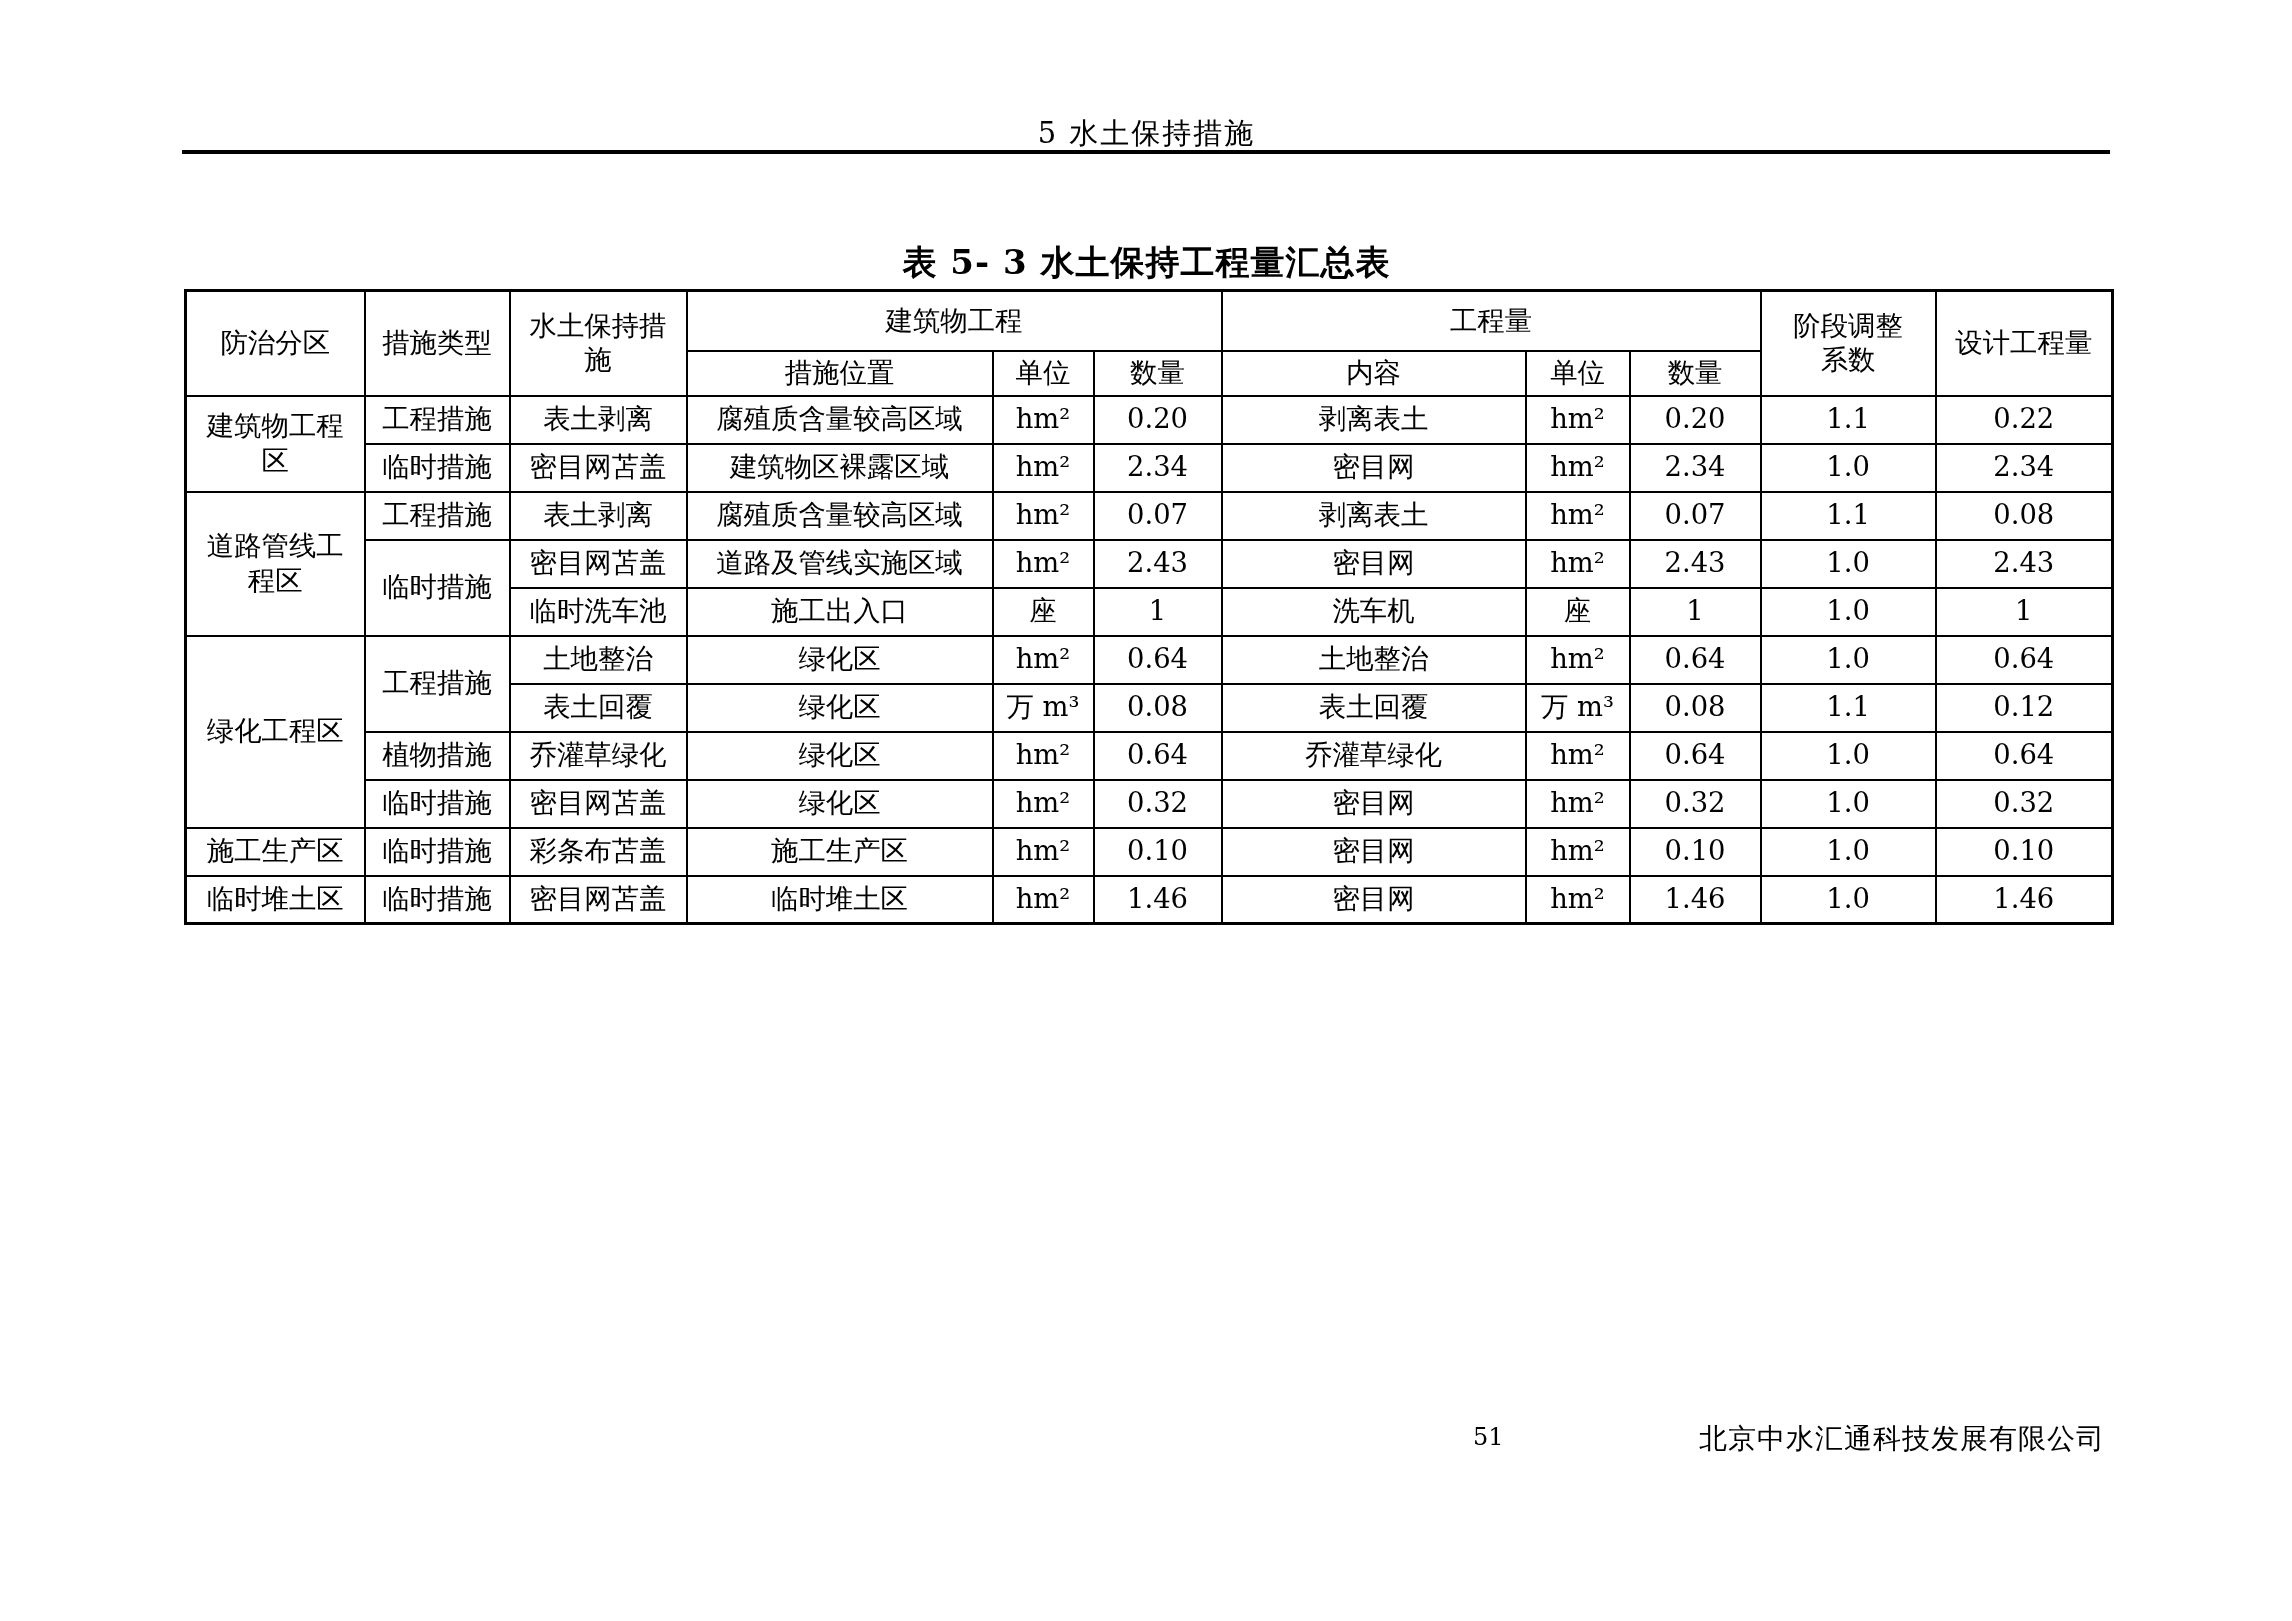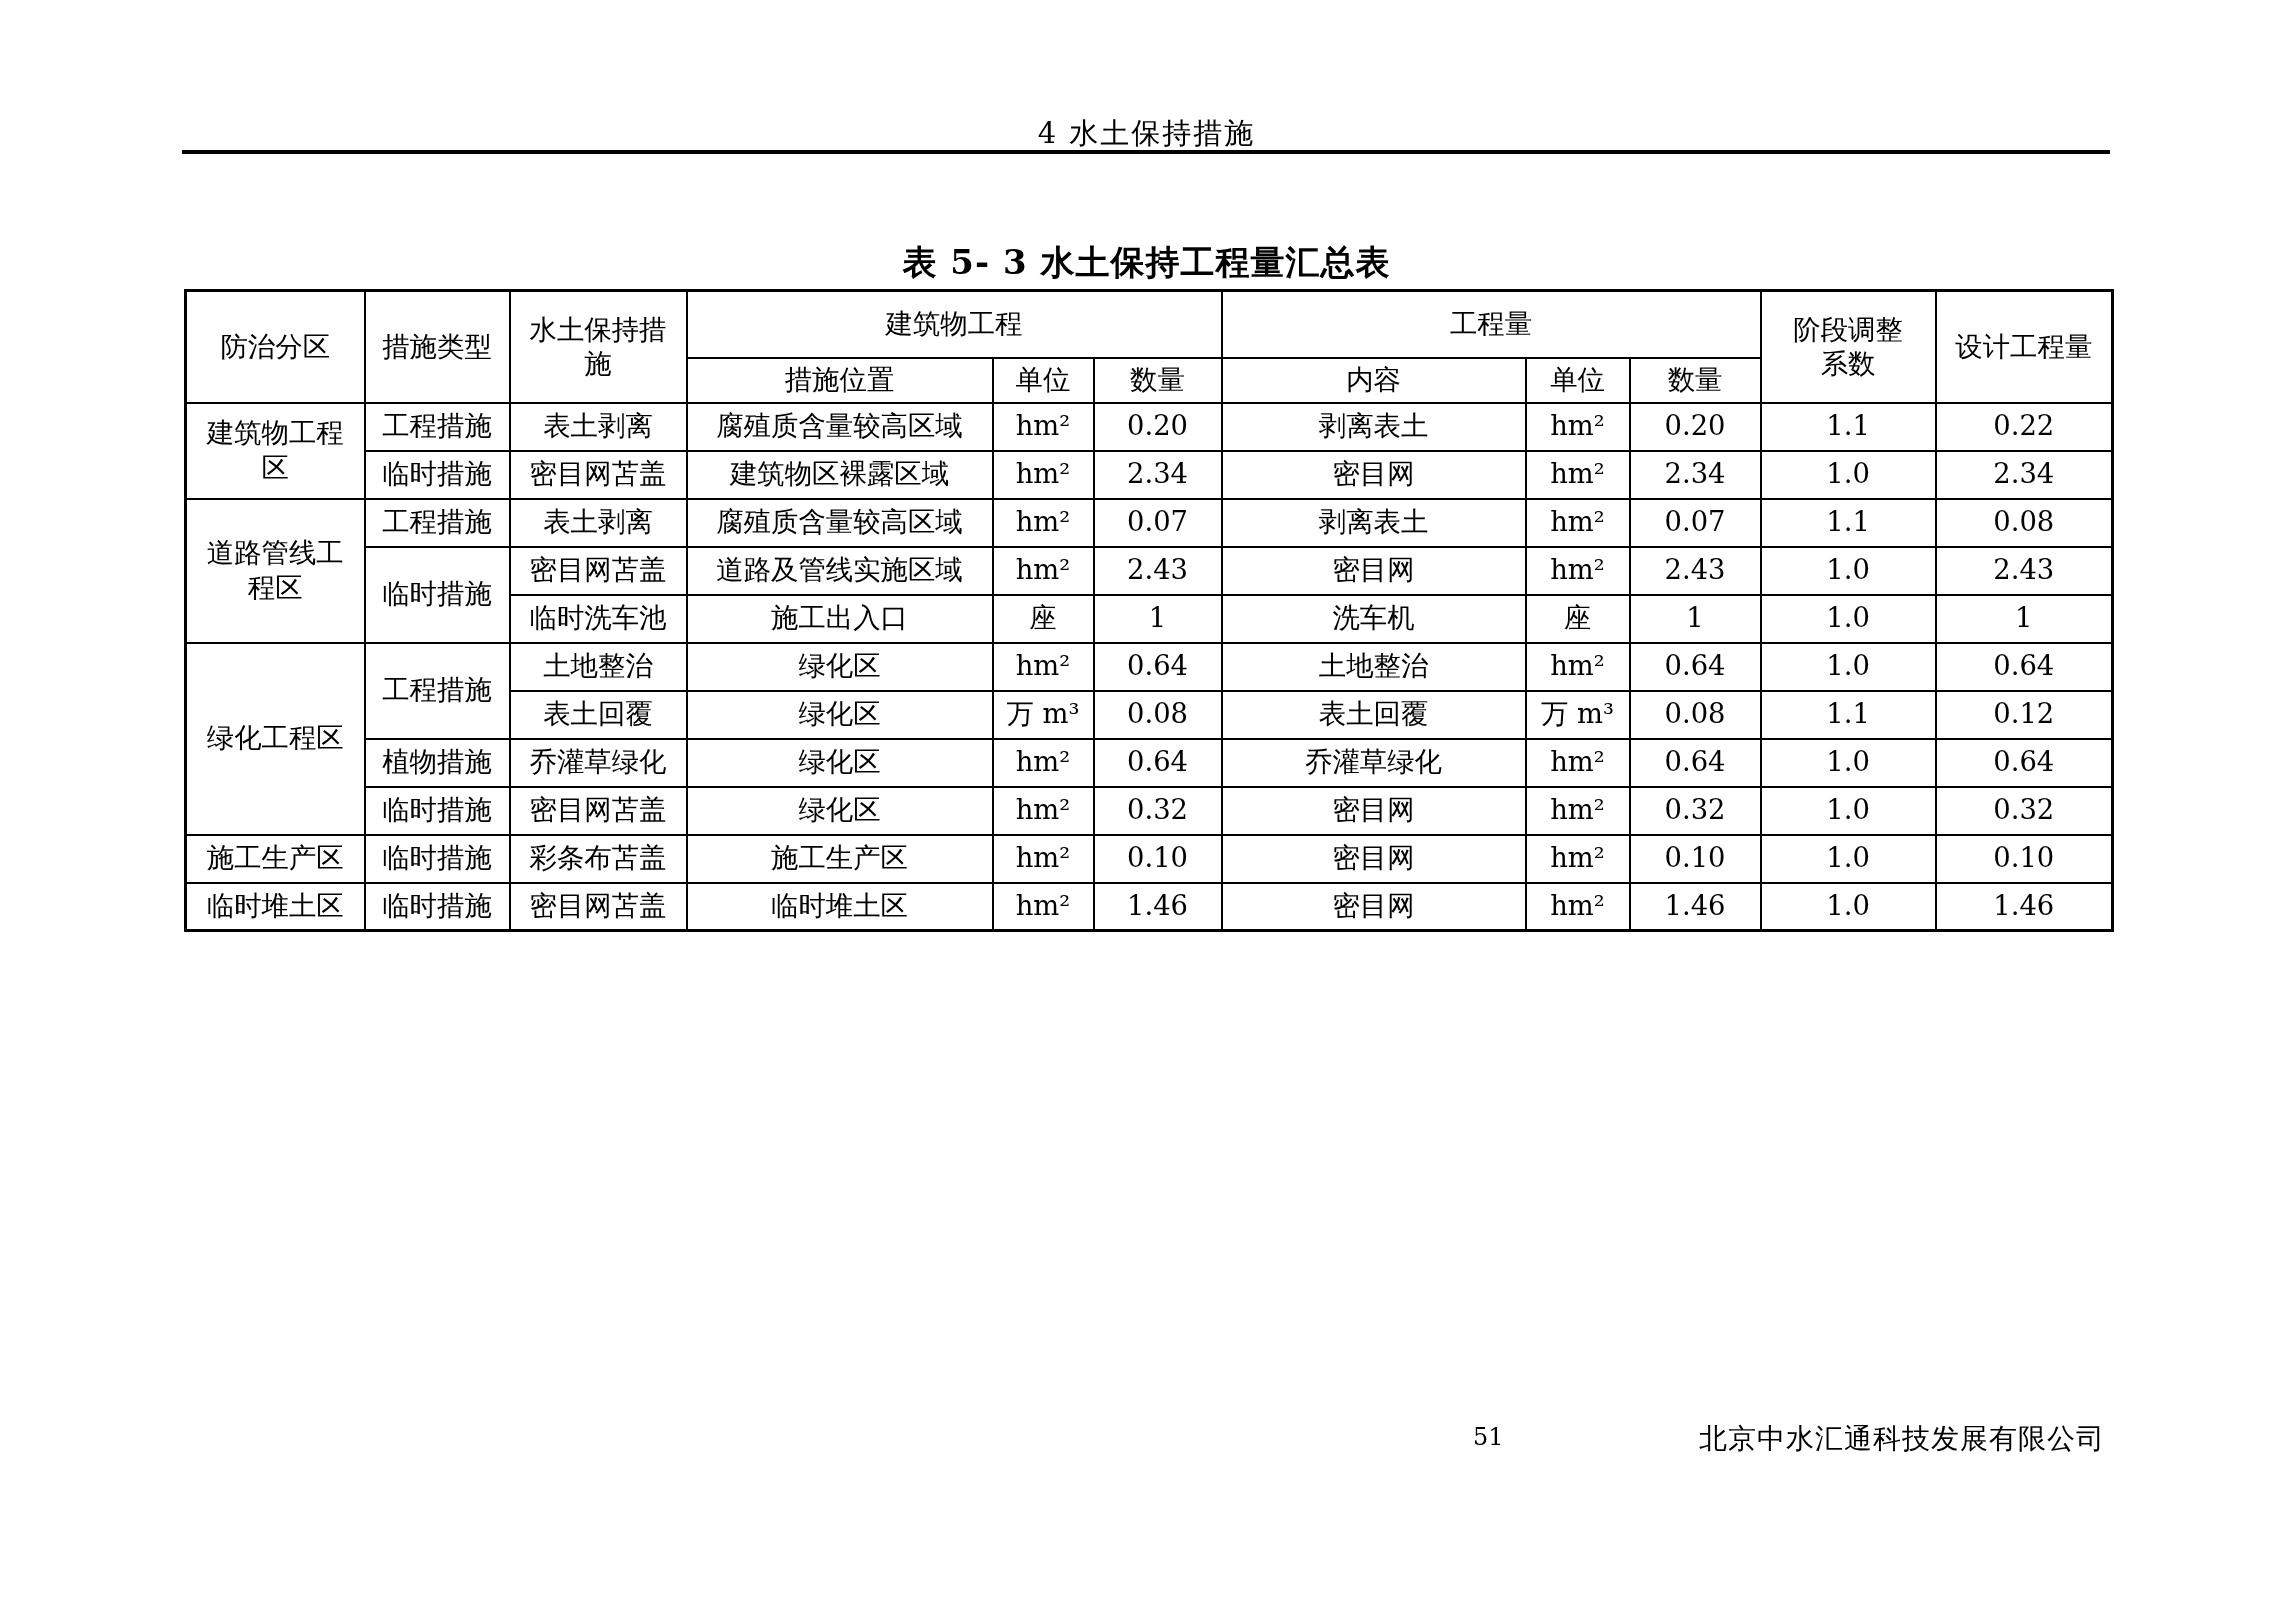--- a/index.html
+++ b/index.html
@@ -24,34 +24,34 @@
     position:absolute; top:289px; left:184px; width:1929px;
     border-collapse:collapse; table-layout:fixed;
     border:3.9px solid #000;
   }
   .summary th, .summary td {
     border:2.9px solid #000;
     text-align:center; vertical-align:middle;
     font-weight:normal; font-size:27.4px; line-height:1.25;
     padding:2px 3.9px; white-space:pre-line; overflow:hidden;
   }
-  .summary thead tr.h1 { height:67px; }
+  .summary thead tr.h1 { height:60px; }
   .summary thead tr.h2 { height:45px;margin-top:23px; }
   .summary tbody tr { height:48px; }
   .footer-page {
     position:absolute; top:1423px; left:1473px; font-size:24px;
   }
   .footer-company {
     position:absolute; top:1420px; right:188px; font-size:28px; letter-spacing:1px;margin-left:8px;
   }
 </style>
 </head>
 <body>
 
-<div class="doc-header">4 水土保持措施</div>
+<div class="doc-header">5 水土保持措施</div>
 <div class="header-rule"></div>
 
 <div class="table-title">表 5- 3 水土保持工程量汇总表</div>
 
 <table class="summary">
   <colgroup>
     <col style="width:179px">
       <col style="width:145px">
       <col style="width:177px">
     <col style="width:306px">

